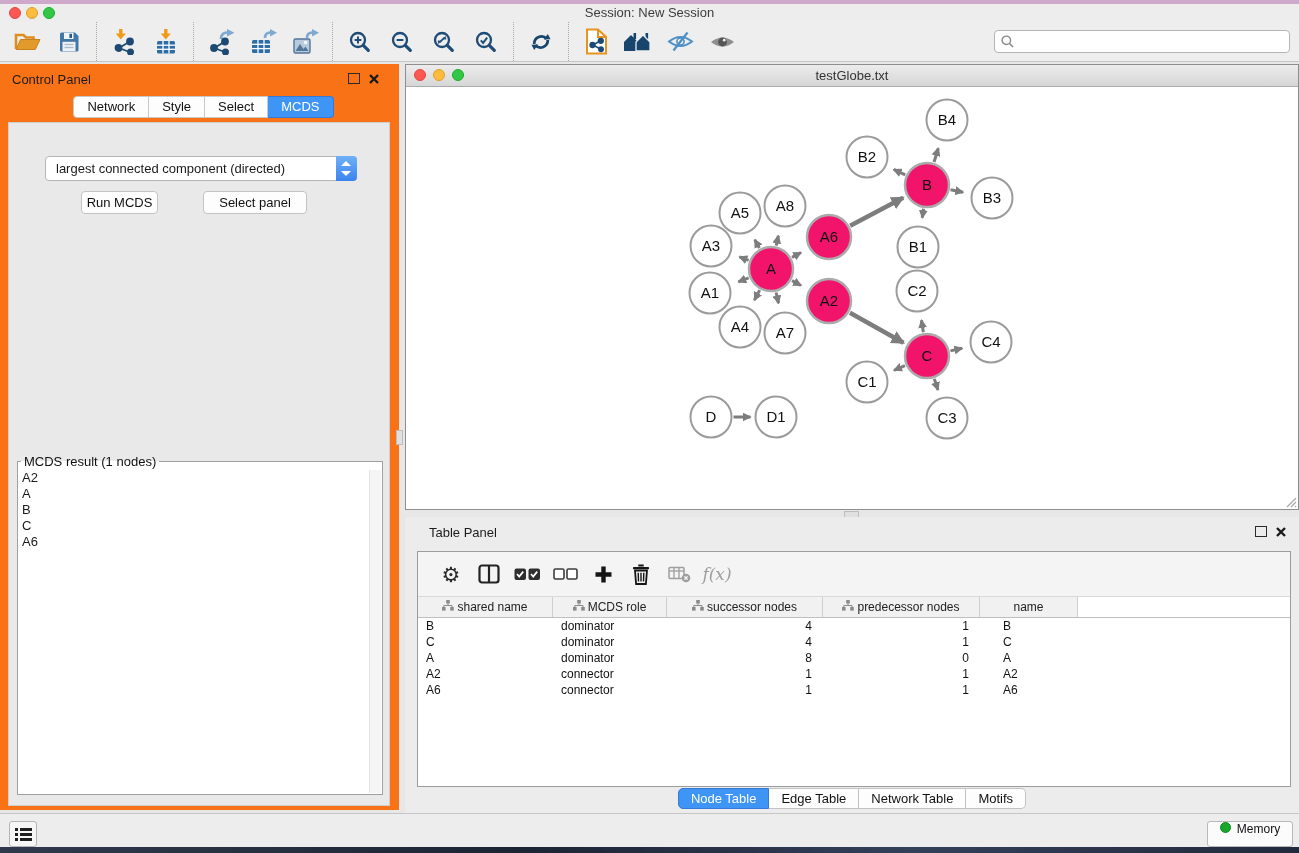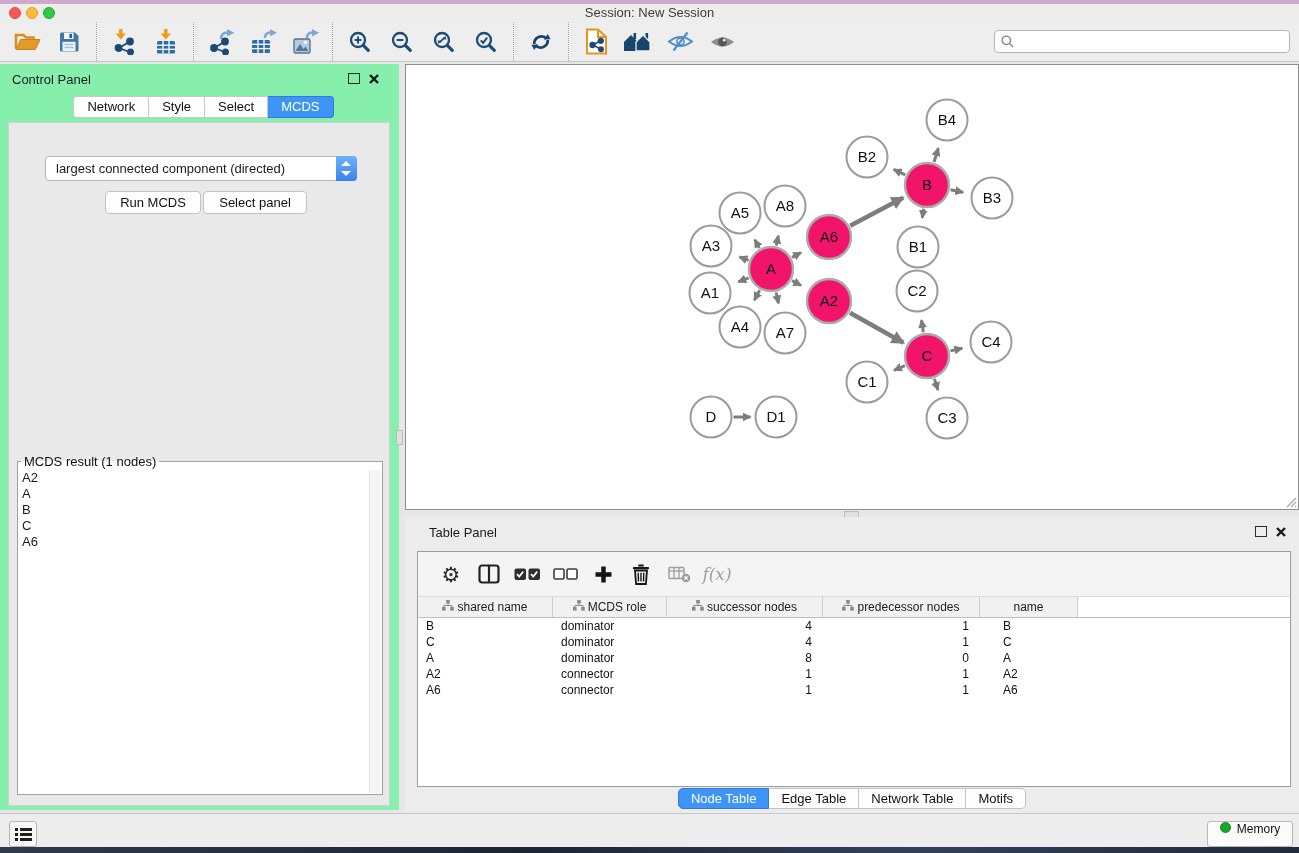--- a/index.html
+++ b/index.html
@@ -22,21 +22,21 @@
              border-bottom:1px solid #C6C6C6; display:flex; align-items:center; }
   .tgroup { display:flex; align-items:center; height:100%; padding:0 6px; }
   .tgroup + .tgroup { border-left:1px dotted #A9A9A9; }
   .tbtn { width:42px; height:34px; display:flex; align-items:center; justify-content:center; }
   #searchbox { position:absolute; right:9px; top:8px; width:296px; height:23px; background:#fff;
                border:1px solid #B5B5B5; border-radius:4px; display:flex; align-items:center; padding:0 6px; }
   #searchbox input { border:none; outline:none; flex:1; font-size:12px; margin-left:5px;
                      font-family:"Liberation Sans",sans-serif; background:transparent; }
 
   
-  #control-panel { left:0; top:64px; width:399px; height:746px; background:#86efac; }
+  #control-panel { left:0; top:64px; width:399px; height:746px; background:#f97316; }
   .panel-title { font-size:13px; color:#1c1c1c; }
   .win-icons { position:absolute; display:flex; gap:8px; }
   .float-ic { width:12px; height:11px; border:1.6px solid #2b2b2b; background:transparent; }
   .close-ic svg { display:block; }
 
   #cp-tabs { position:absolute; left:0; right:9px; top:32px; display:flex; justify-content:center;padding-left:17px; }
   .seg { height:22px; line-height:20px; padding:0 13px; font-size:13px; background:#FDFDFD;
          border:1px solid #C8C8C8; border-left:none; color:#111; }
   .seg:first-child { border-left:1px solid #C8C8C8; border-radius:4px 0 0 4px; }
   .seg:last-child { border-radius:0 4px 4px 0; }
@@ -314,39 +314,45 @@
         <div class="seg active">MCDS</div>
       </div>
     <div id="cp-content">
       <div id="opt-dropdown">
         <span class="dd-text">largest connected component (directed)</span>
         <span id="dd-stepper">
           <span class="ddarrow up"></span>
             <span class="ddarrow down"></span>
         </span>
       </div>
-      <div class="btn" style="left:96px; top:68px; width:96px">Run MCDS</div>
+      <div class="btn" style="left:72px; top:68px; width:77px">Run MCDS</div>
       <div class="btn" style="left:194px; top:68px; width:104px">Select panel</div>
       <fieldset id="mcds-group">
         <legend>MCDS result (1 nodes)</legend>
         <div id="mcds-list">
             <div>A2</div>
             <div>A</div>
             <div>B</div>
             <div>C</div>
             <div>A6</div>
           </div>
         <div id="mcds-scroll"></div>
       </fieldset>
     </div>
   </div>
 
   <div class="abs vgrip" style="left:396px; top:430px"></div>
 
   <div class="abs" id="net-window">
+    <div id="net-titlebar">
+      <span class="light r" style="left:8px; top:4px"></span>
+      <span class="light y" style="left:27px; top:4px"></span>
+      <span class="light g" style="left:46px; top:4px"></span>
+      <div class="title">testGlobe.txt</div>
+    </div>
     <div id="net-canvas">
       <svg id="graph-svg" width="892" height="422" viewBox="0 0 892 422">
         <defs>
           <marker id="arrow" viewBox="0 0 6 6" markerWidth="3" markerHeight="3" refX="5.2" refY="3" orient="auto">
             <path id="arrow-path" d="M0 0 L6 3 L0 6 Z" fill="#7D7D7D"></path>
           </marker>
         </defs>
       <line x1="353.3764188075967" y1="161.0025630072714" x2="348.77163443201255" y2="152.68424284492593" stroke="#7D7D7D" stroke-width="3" marker-end="url(#arrow)"></line>
           <line x1="370.20633098764773" y1="158.57151055558512" x2="372.383621036531" y2="148.77370533561054" stroke="#7D7D7D" stroke-width="3" marker-end="url(#arrow)"></line>
           <line x1="342.5900931847508" y1="173.40953572082114" x2="333.47925657771253" y2="169.91704835478978" stroke="#7D7D7D" stroke-width="3" marker-end="url(#arrow)"></line>

